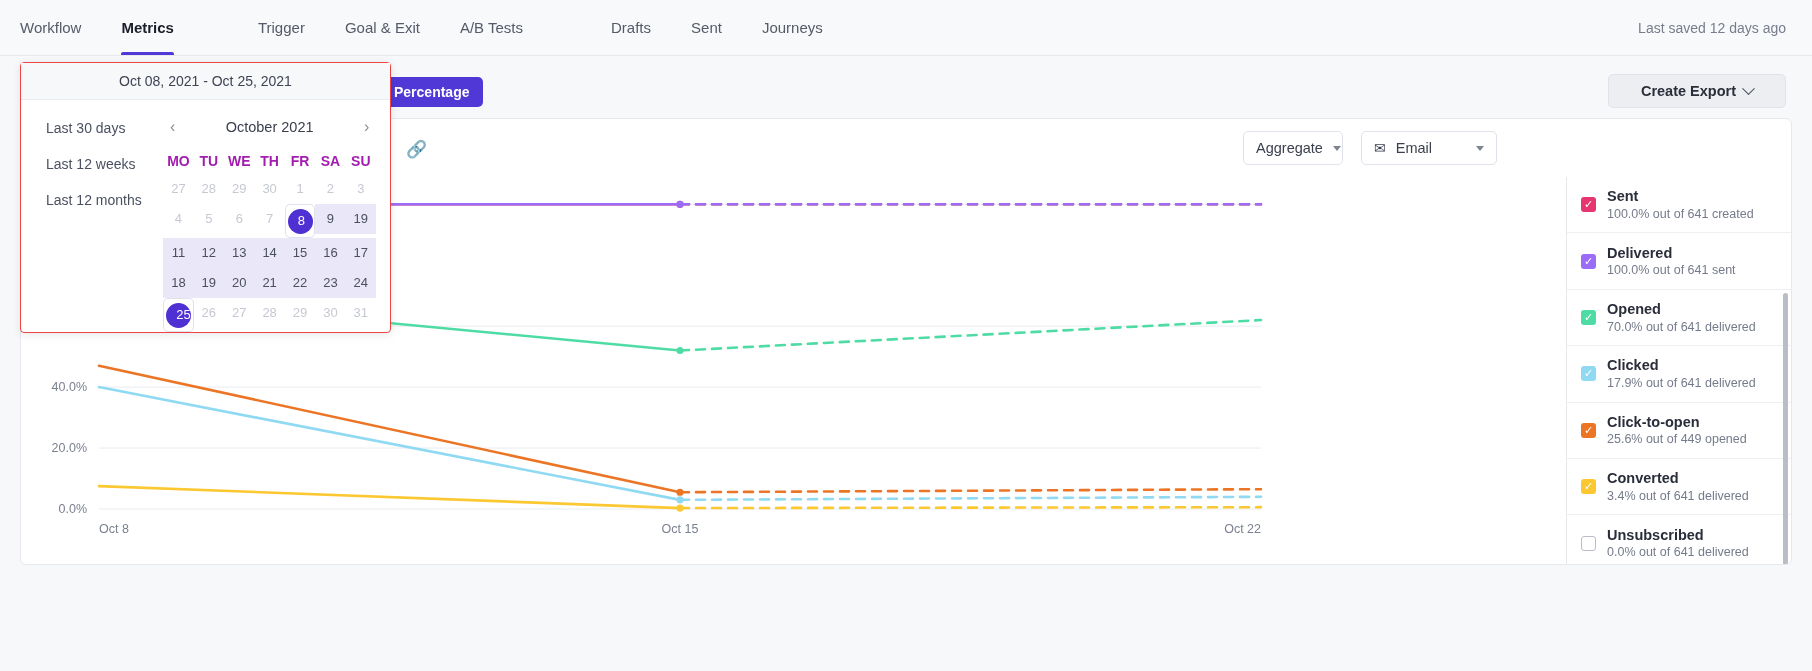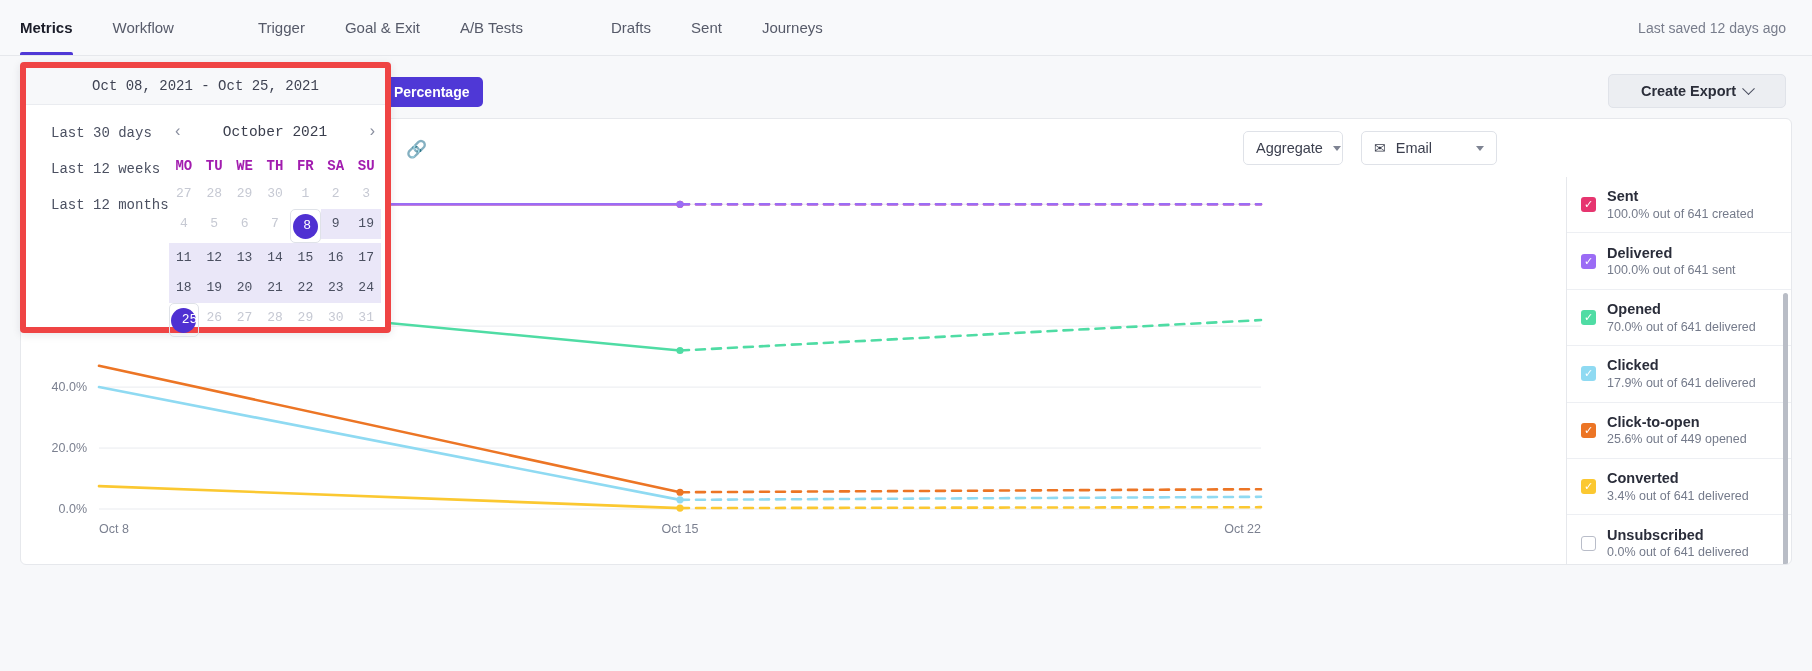--- a/index.html
+++ b/index.html
@@ -134,25 +134,24 @@
     position: absolute; right: 3px; top: 116px;
     width: 5px; height: 273px;
     background: #b9bdc6; border-radius: 3px;
   }
 
   
   .dp {
     position: absolute; left: 20px; top: 62px;
     width: 371px; height: 271px;
     background: #fff;
-    border: 6px solid #ef4444;
+    border: 1px solid #ef4444;
     border-radius: 4px;
     box-shadow: 0 2px 9px rgba(30,33,48,.10);
     z-index: 20;
-    font-family: Liberation Mono, monospace;
   }
   .dp-head {
     height: 37px; background: #f7f8fa;
     border-bottom: 1px solid #eaecf0;
     display: flex; align-items: center; justify-content: center;
     font-size: 14px; color: #3f4353;
   }
   .dp-body { display: flex; height: 233px; }
   .dp-presets { width: 145px; padding: 20px 0 0 25px; }
   .dp-preset {
@@ -189,25 +188,25 @@
     margin: -12.5px 0 0 -12.5px;
     background: #4f30d2; border-radius: 50%; z-index: 0;
   }
   .dp-day.sel span { position: relative; z-index: 1; }
 </style>
 </head>
 <body>
 
 <div class="topnav">
   <div class="nav-group">
+    <div class="nav-item">
+      <span>Workflow</span>
+    </div>
     <div class="nav-item active">
       <span>Metrics</span>
-    </div>
-    <div class="nav-item">
-      <span>Workflow</span>
     </div>
   </div>
   <div class="nav-gap-a"></div>
   <div class="nav-group">
     <div class="nav-item">
       <span>Trigger</span>
     </div>
     <div class="nav-item">
       <span>Goal &amp; Exit</span>
     </div>

